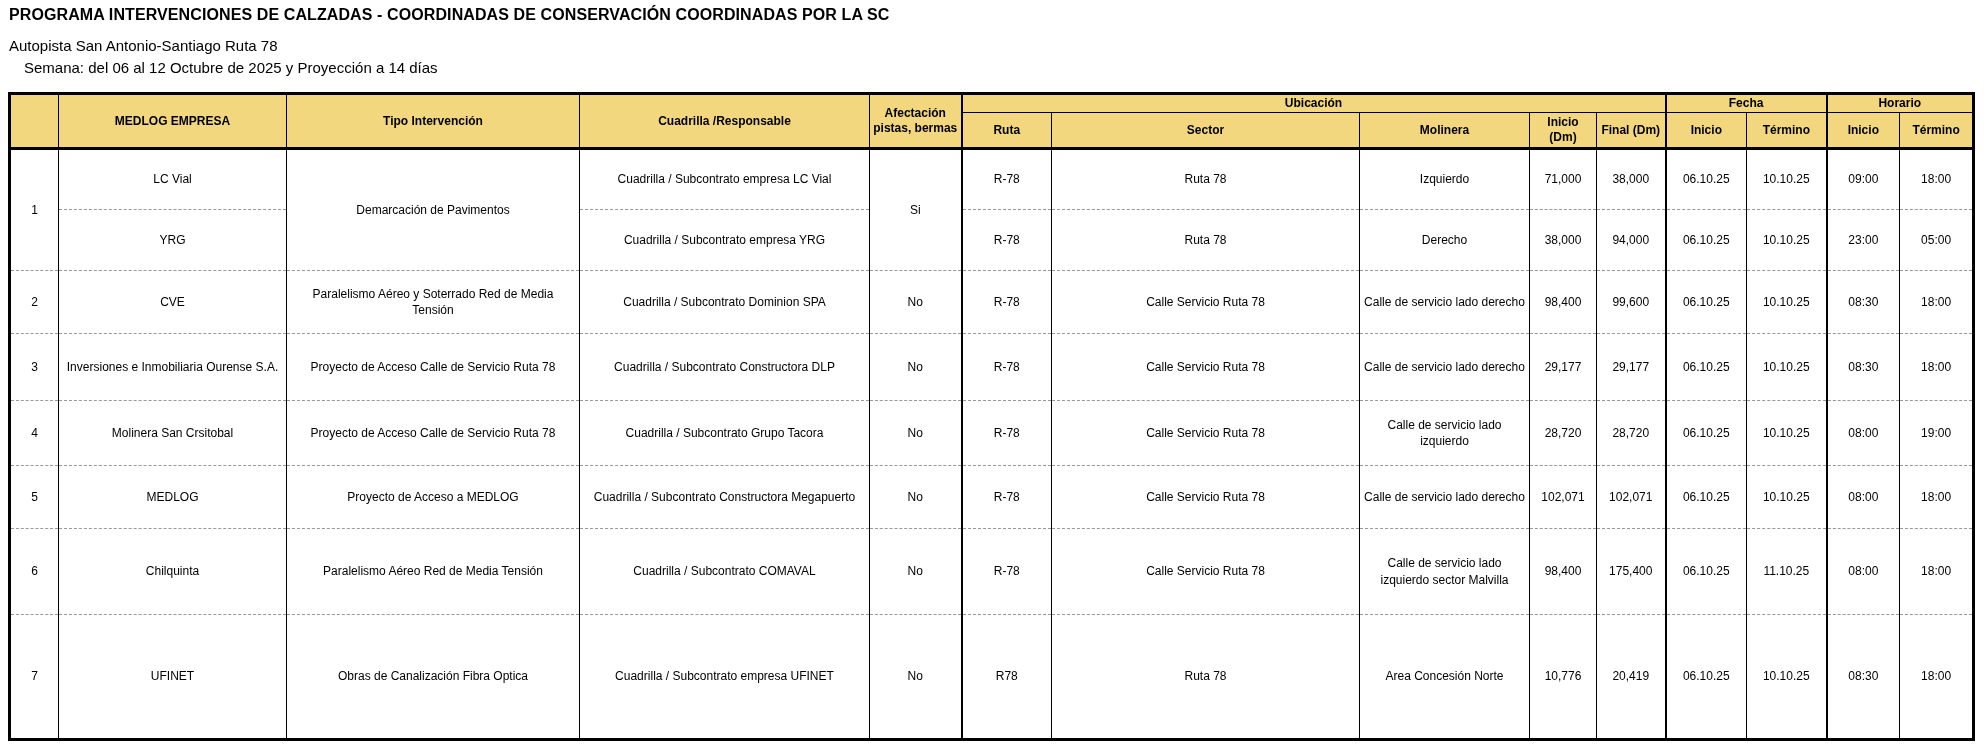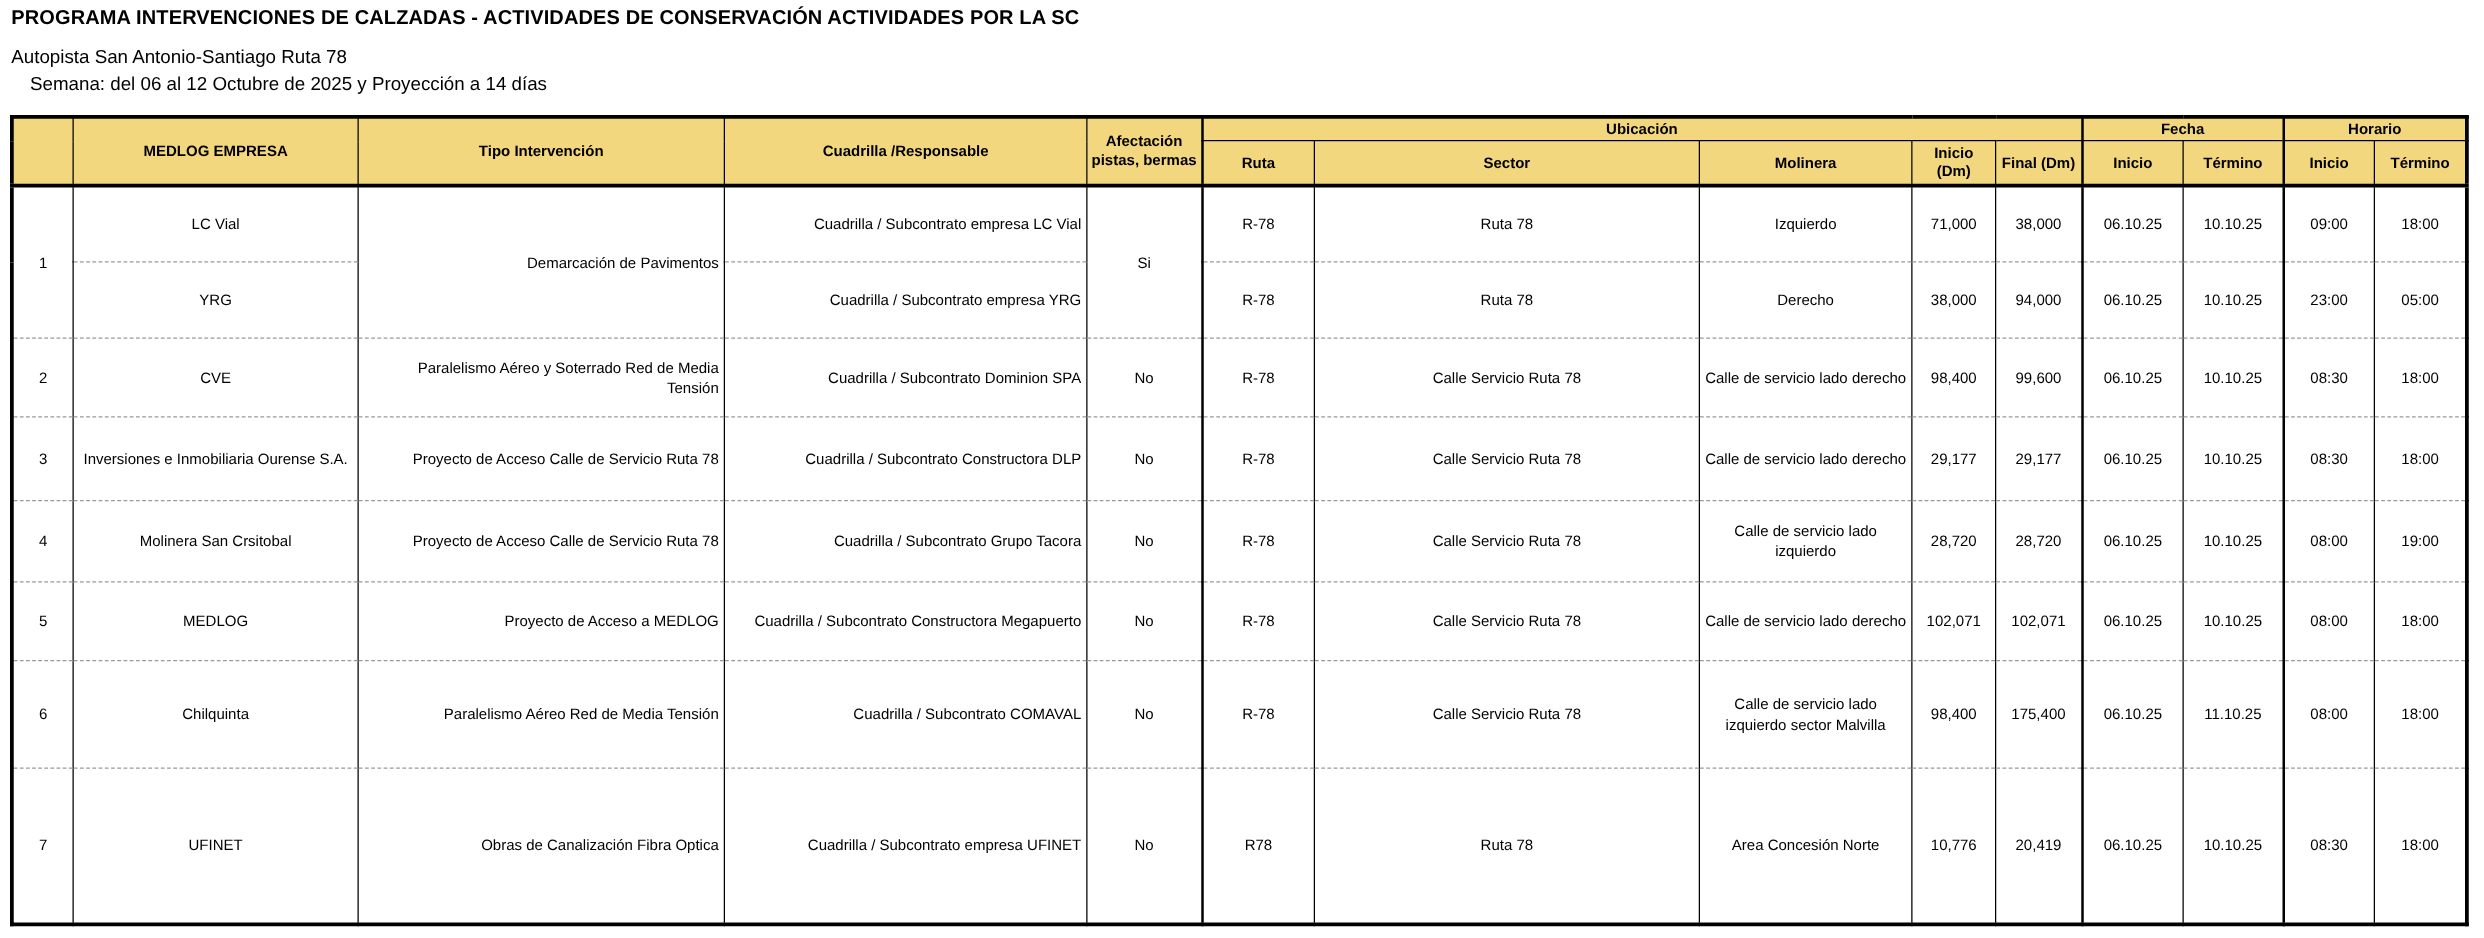--- a/index.html
+++ b/index.html
@@ -48,29 +48,29 @@
     border-left: 1px solid #000;
     border-right: 1px solid #000;
     border-top: 1px dashed #999;
     border-bottom: 1px dashed #999;
     text-align: center;
     vertical-align: middle;
     padding: 2px 4px;
     line-height: 1.35;
     background: #fff;
   }
-  table.program td.left { text-align: right; }
+  table.program td.left { text-align: center; }
   col.gb { border-left: 2px solid #000; }
 </style>
 </head>
 <body>
 
 <div class="page">
 
-  <div class="doc-title">PROGRAMA INTERVENCIONES DE CALZADAS - ACTIVIDADES DE CONSERVACIÓN ACTIVIDADES POR LA SC</div>
+  <div class="doc-title">PROGRAMA INTERVENCIONES DE CALZADAS - COORDINADAS DE CONSERVACIÓN COORDINADAS POR LA SC</div>
   <div class="doc-sub1">Autopista San Antonio-Santiago Ruta 78</div>
   <div class="doc-sub2">Semana: del 06 al 12 Octubre de 2025 y Proyección a 14 días</div>
 
   <table class="program">
     <colgroup>
       <col style="width:49px">
       <col style="width:228px">
       <col style="width:293px">
       <col style="width:290px">
       <col style="width:92px">

